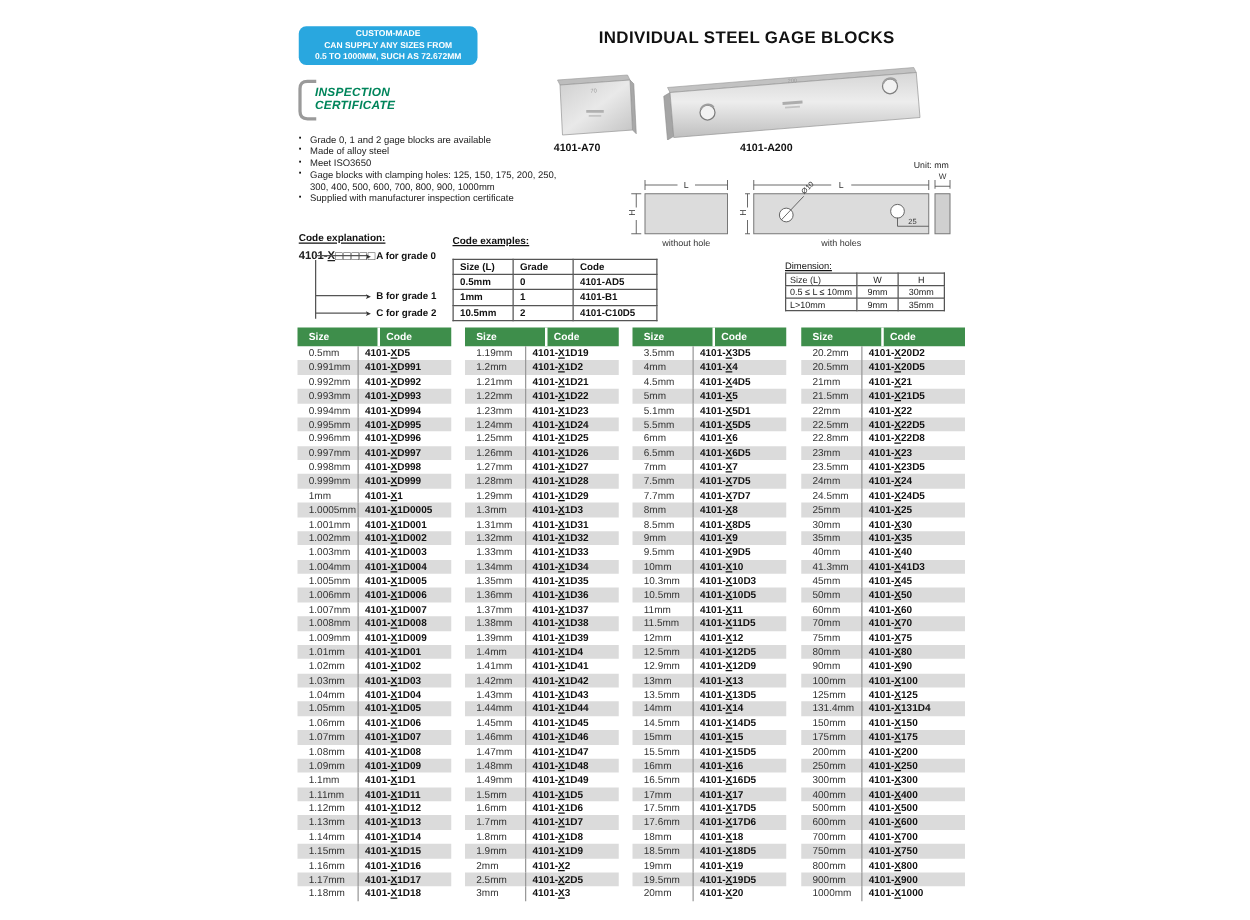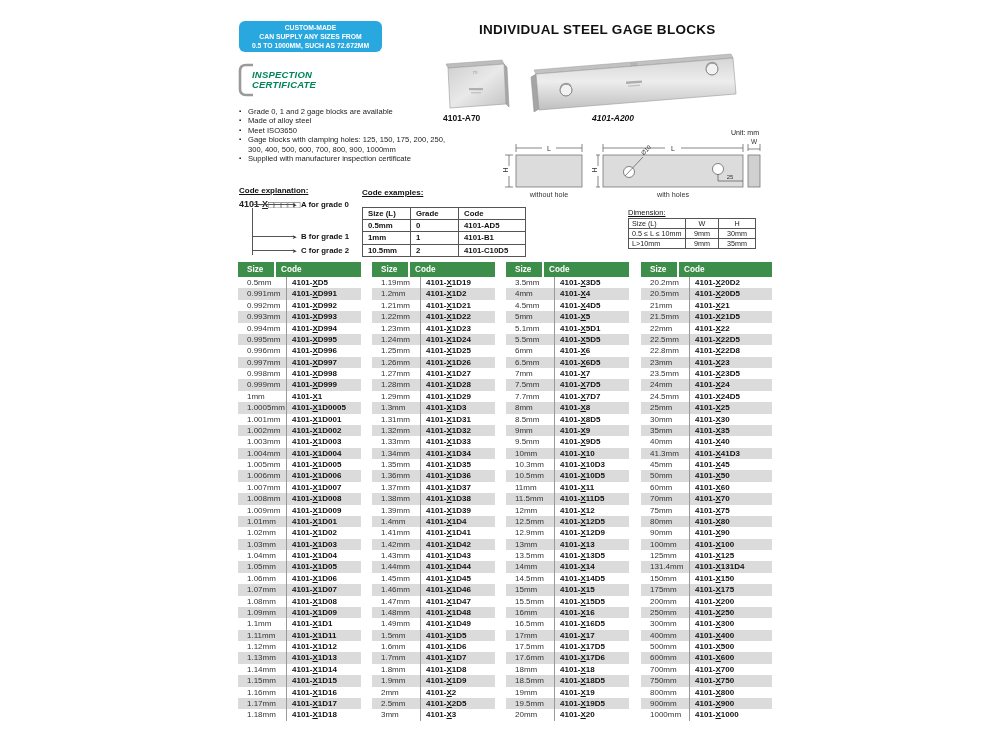--- a/index.html
+++ b/index.html
@@ -16,21 +16,21 @@
   .cert svg{position:absolute;left:0;top:1px;}
   .cert .cert-text{position:absolute;left:14px;top:8px;font-weight:bold;font-style:italic;
         font-size:9.5px;line-height:10px;color:#00855b;letter-spacing:.2px;}
 
   
   .title{position:absolute;left:479px;top:22px;width:240px;text-align:left;
          font-weight:bold;font-size:13.5px;letter-spacing:.3px;color:#111;}
 
   
   .prod-label{position:absolute;top:113px;font-weight:bold;font-size:8.5px;text-align:left;width:70px;color:#111;}
-  .pl-a70{left:443px;} .pl-a200{left:592px;font-style:italic;}
+  .pl-a70{left:443px;} .pl-a200{left:592px;}
 
   
   .features{position:absolute;left:239px;top:107px;width:216px;}
   .feat{position:relative;padding-left:9px;font-size:7.6px;line-height:9.4px;color:#222;}
   .feat .bullet{position:absolute;left:0;top:0;font-size:6px;color:#111;}
 
   
   .unit{position:absolute;left:731px;top:129px;font-size:7px;color:#222;}
 
   
@@ -67,21 +67,21 @@
                   padding:0 2px;color:#222;white-space:nowrap;text-align:center;}
   .dim th:first-child,.dim td:first-child{text-align:left;padding-left:3px;}
   .dim col.c1{width:57px;}.dim col.c2{width:33px;}.dim col.c3{width:37px;}
 
   
   .stable{position:absolute;top:262px;}
   .st1{left:238px;width:123px;} .st2{left:372px;width:123px;}
   .st3{left:506px;width:123px;} .st4{left:641px;width:131px;}
   .st-head{display:flex;height:15px;line-height:15px;background:#3e8e4b;color:#fff;
            font-weight:bold;font-size:8.2px;}
-  .st-hsize{width:36px;padding-left:9px;box-sizing:border-box;}
+  .st-hsize{width:64px;padding-left:9px;box-sizing:border-box;}
   .st-hcode{flex:1;padding-left:5px;border-left:2px solid #fff;}
   .st-row{display:flex;height:11.39px;line-height:11.39px;font-size:8px;}
   .st-row:nth-child(even){background:#dbdbdb;} 
   .st-size{width:48px;padding-left:9px;box-sizing:border-box;color:#333;}
   .st-code{flex:1;padding-left:5px;border-left:1px solid #999;font-weight:bold;color:#111;}
 </style>
 </head>
 <body>
 
 <div class="page">

